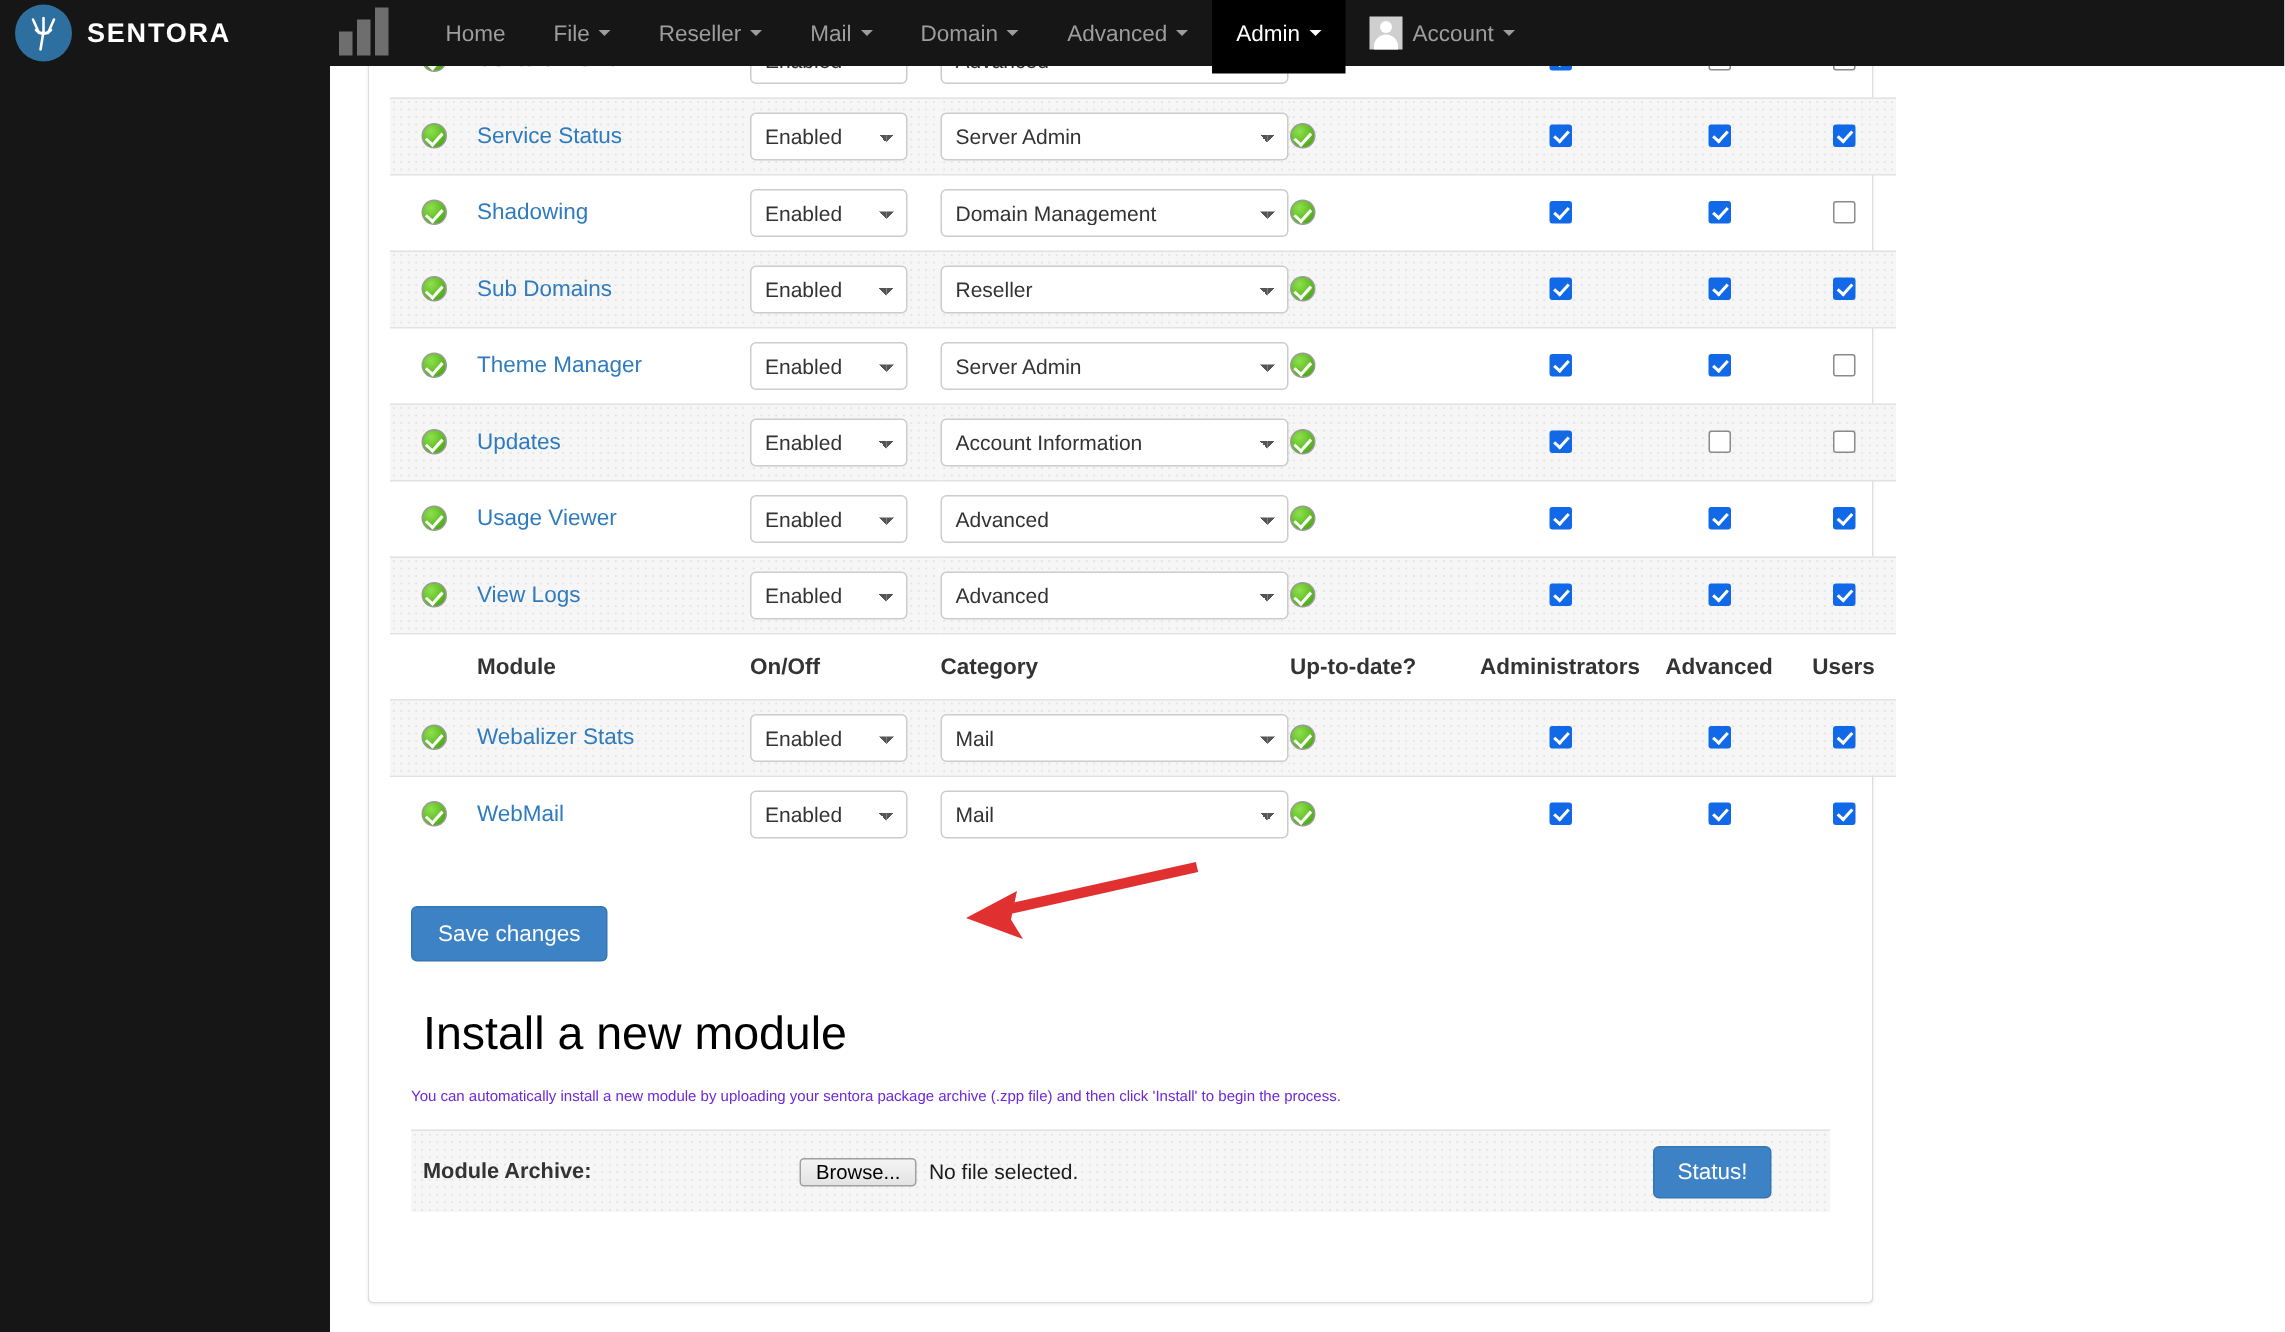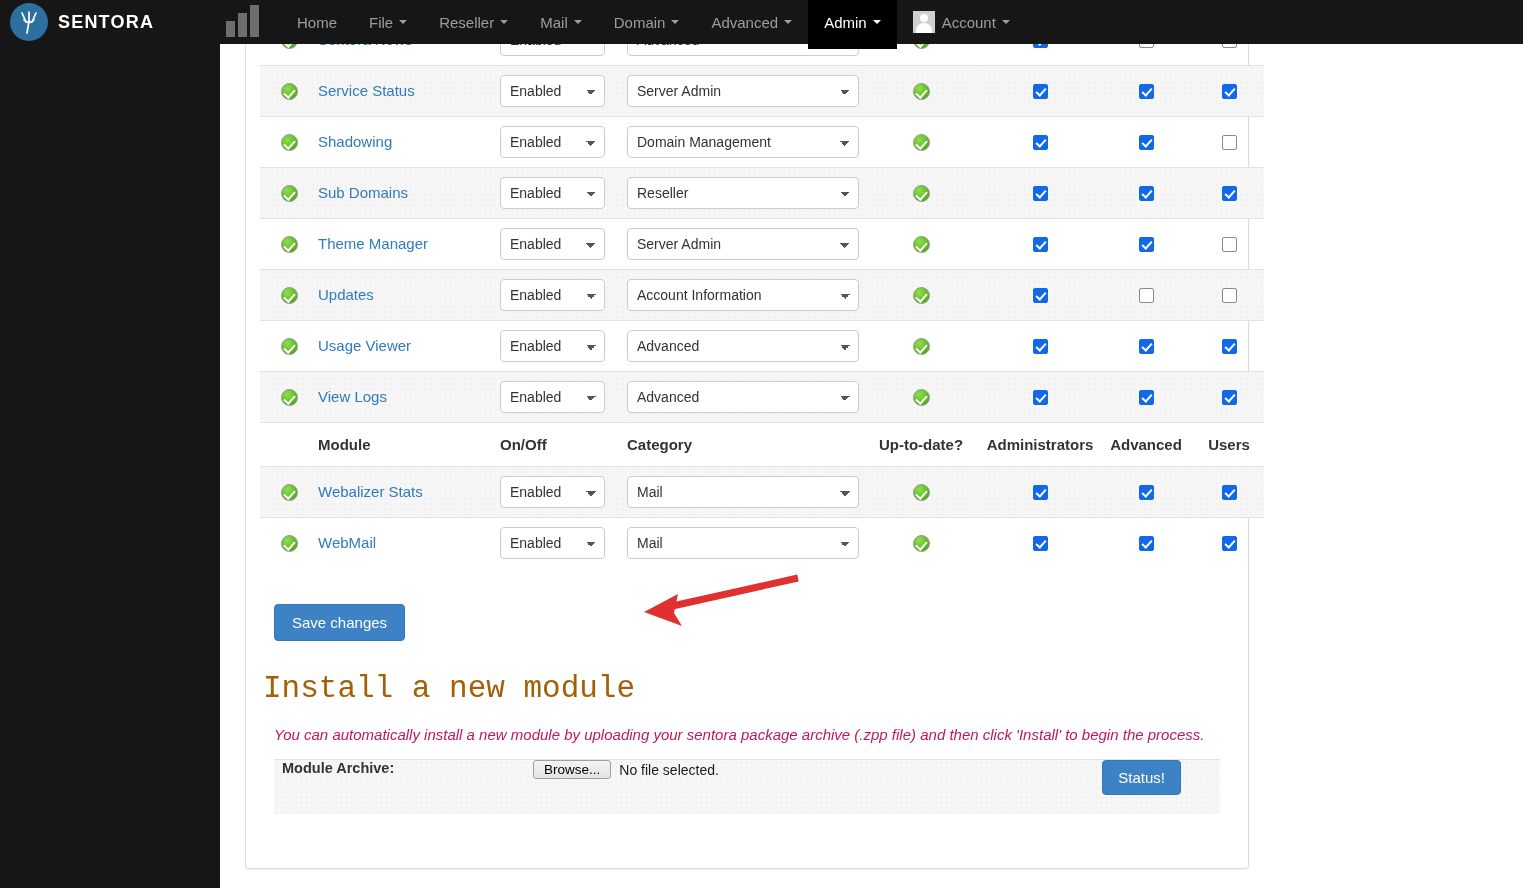--- a/index.html
+++ b/index.html
@@ -121,21 +121,21 @@
     background-color: #f6f6f6;
     background-image: radial-gradient(#e4e4e4 0.6px, transparent 0.6px);
     background-size: 5px 5px;
   }
   tr.partial > td { height: 14px; border-top: none; }
 
   .col-icon   { width: 58px;  text-align: center; }
   .col-name   { width: 182px; }
   .col-onoff  { width: 127px; }
   .col-cat    { width: 233px; }
-  .col-utd    { width: 122px; text-align: center; }
+  .col-utd    { width: 122px; }
   .col-admin  { width: 116px; text-align: center; }
   .col-res    { width: 96px;  text-align: center; }
   .col-users  { width: 70px;  text-align: center; }
 
   .mod-link {
     color: #2f7bbd; font-size: 15px; text-decoration: none;
     cursor: pointer;
   }
 
   
@@ -208,35 +208,34 @@
     background: #3d82c4; border: 1px solid #3577b4;
     color: #ffffff; font-size: 15px;
     font-family: "Liberation Sans", sans-serif;
     border-radius: 4px; padding: 9px 17px;
     cursor: pointer;
   }
   .arrow-svg { position: absolute; left: 370px; top: 0px; pointer-events: none; }
 
   
   .sec-title {
-    font-size: 31px; color: #a16207; font-weight: normal;
-    margin: 0 0 0 3px; padding: 0; line-height: 1.1; font-family: Liberation Mono, monospace;
+    font-size: 31px; color: #000000; font-weight: normal;
+    margin: 0 0 0 22px; padding: 0; line-height: 1.1;
   }
   .sec-desc {
-    font-size: 15px; color: #be185d;
+    font-size: 10px; color: #6d28d9;
     margin: 20px 0 14px 14px;
-    font-style: italic;
   }
   .install-row {
     margin: 16px 14px; height: 55px;
     background-color: #f6f6f6;
     background-image: radial-gradient(#e4e4e4 0.6px, transparent 0.6px);
     background-size: 5px 5px;
     border-top: 1px solid #e2e2e2;
-    display: flex; align-items: flex-start;
+    display: flex; align-items: center;
     position: relative;
   }
   .install-label {
     font-size: 14.5px; font-weight: bold; color: #333333;
     width: 259px; padding-left: 8px;
   }
   .file-widget { display: flex; align-items: center; }
   .browse-btn {
     font-family: "Liberation Sans", sans-serif;
     font-size: 13.5px; color: #000000;

